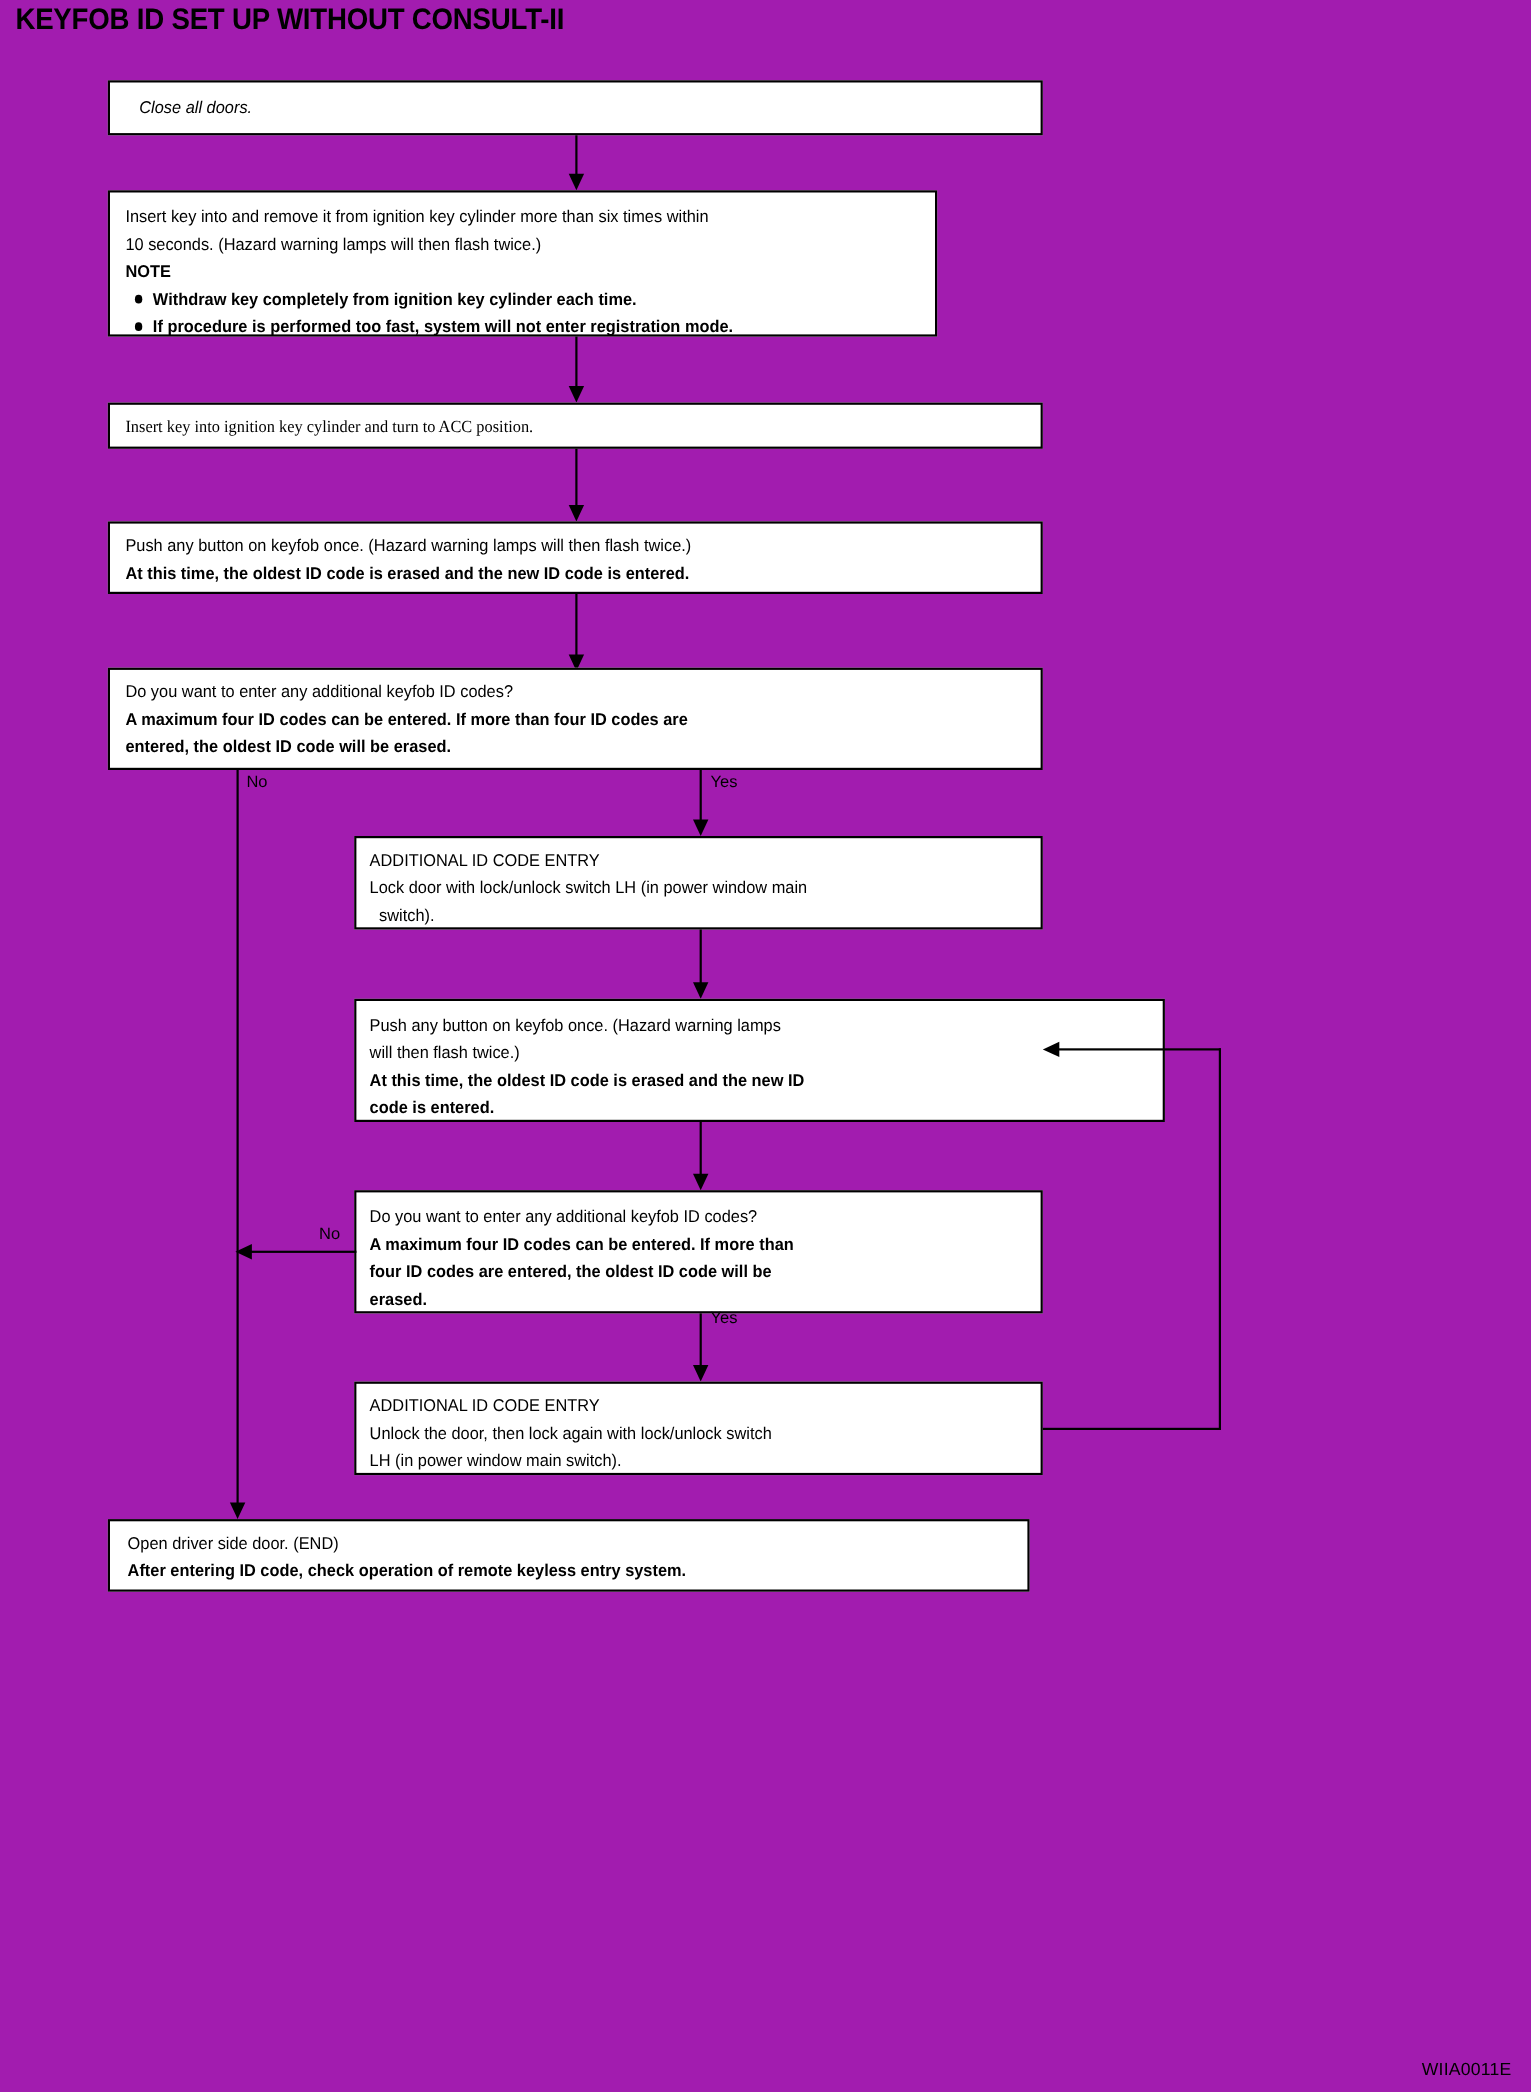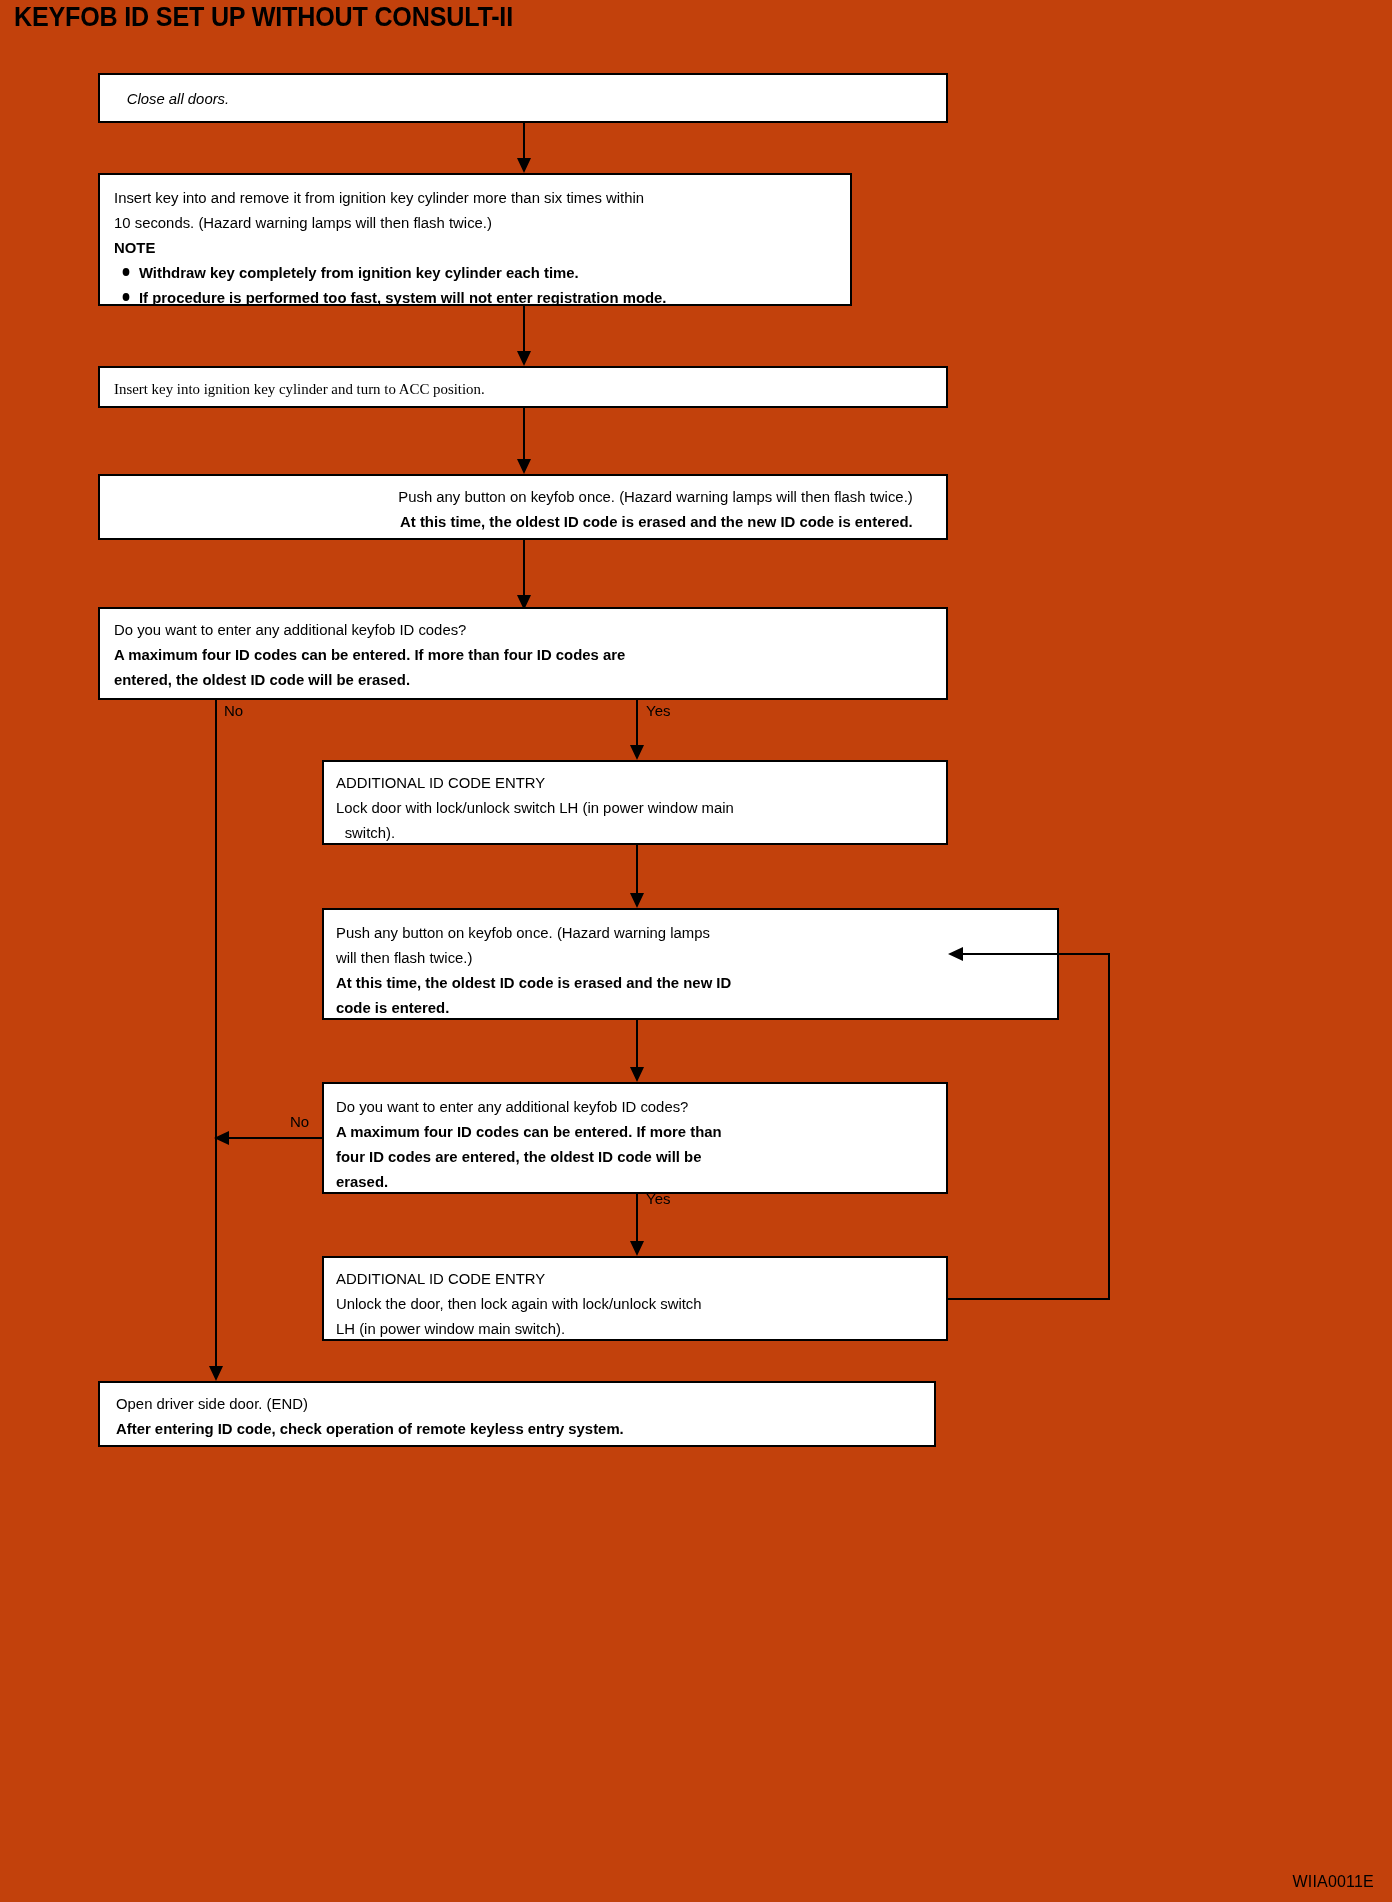--- a/index.html
+++ b/index.html
@@ -8,21 +8,21 @@
     background: #ffffff;
   }
   body {
     font-family: "Liberation Sans", sans-serif;
     color: #000000;
   }
   #page {
     position: relative;
     width: 1392px;
     height: 1902px;
-    background: #c2410c;
+    background: #a21caf;
     overflow: hidden;
   }
 
   
   .page-title {
     position: absolute;
     left: 14px;
     top: 2px;
     font-size: 27px;
     font-weight: bold;
@@ -148,21 +148,21 @@
   <div class="box" style="left:98px; top:366px; width:850px; height:42px;">
     <div class="box-inner" style="padding-top:8px; padding-left:14px;font-family:Liberation Serif, serif;">
       <div class="line">Insert key into ignition key cylinder and turn to ACC position.</div>
     </div>
   </div>
 
   <div class="vline" style="left:523px; top:408px; width:2px; height:54px;"></div>
   <div class="arrow-down" style="left:517px; top:459px;"></div>
 
   <div class="box" style="left:98px; top:474px; width:850px; height:66px;">
-    <div class="box-inner" style="padding-top:8px; padding-left:14px;text-align:right;">
+    <div class="box-inner" style="padding-top:8px; padding-left:14px;">
       <div class="line">Push any button on keyfob once. (Hazard warning lamps will then flash twice.)</div>
       <div class="line bold">At this time, the oldest ID code is erased and the new ID code is entered.</div>
     </div>
   </div>
 
   <div class="vline" style="left:523px; top:540px; width:2px; height:62px;"></div>
   <div class="arrow-down" style="left:517px; top:595px;"></div>
 
   <div class="box" style="left:98px; top:607px; width:850px; height:93px;">
     <div class="box-inner" style="padding-top:8px; padding-left:14px;">

